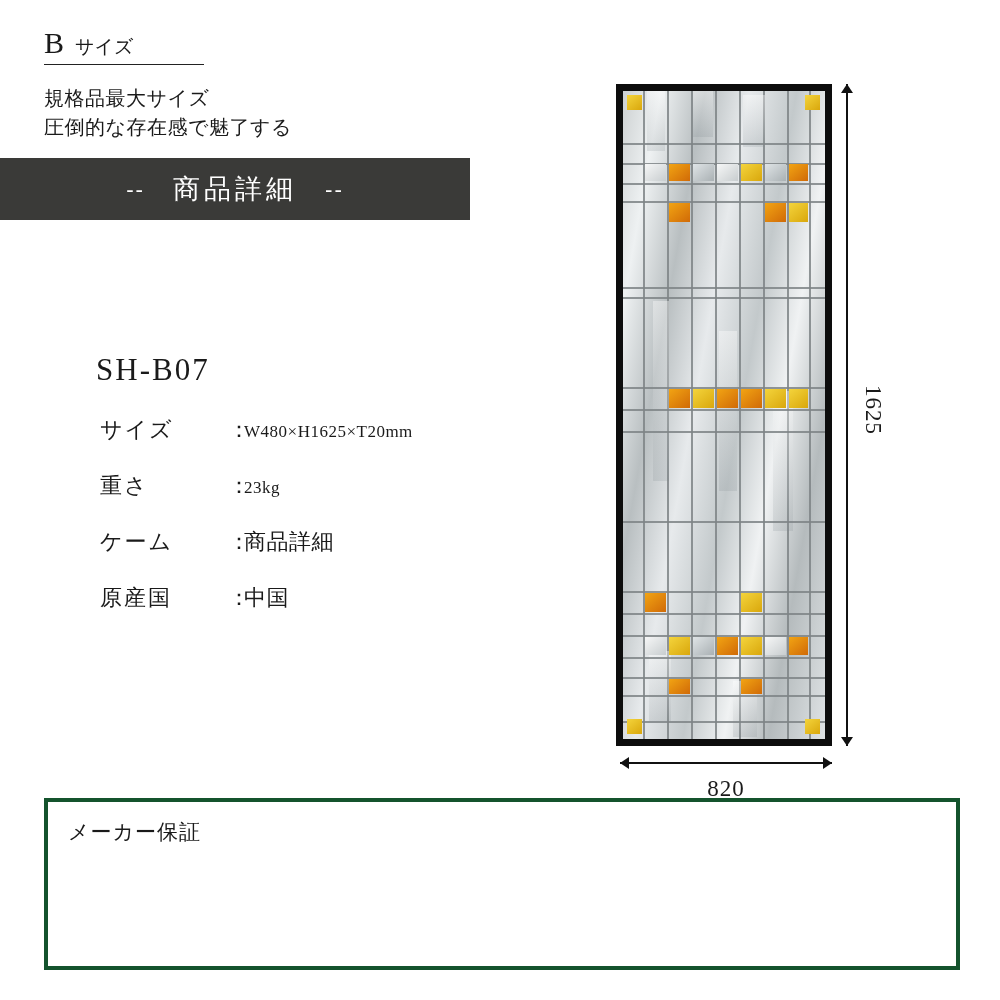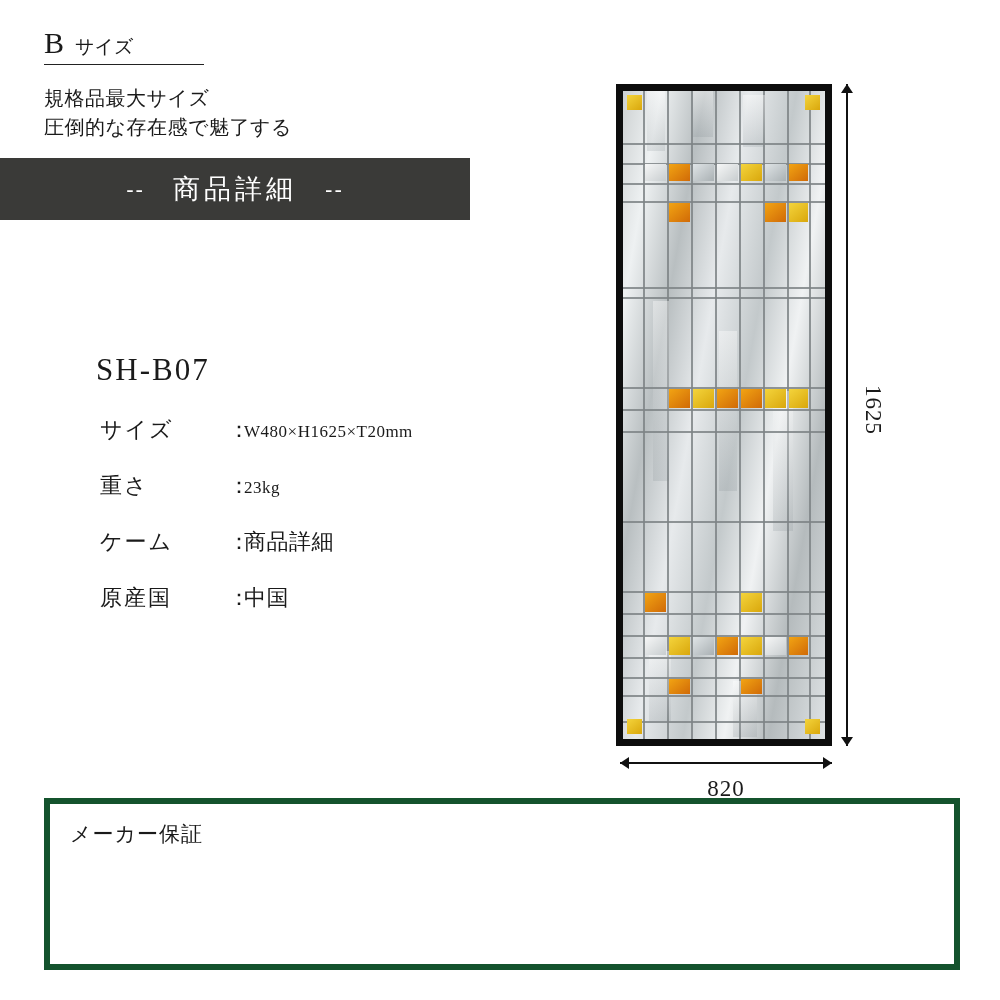--- a/index.html
+++ b/index.html
@@ -140,21 +140,21 @@
     font-size:23px;
     letter-spacing:1px;
     font-family:"Liberation Serif", serif;
   }
 
   
   .warranty {
     position:absolute;
     left:44px; top:798px;
     width:916px; height:172px;
-    border:6px solid #14532d;
+    border:4px solid #14532d;
     padding:16px 20px 0 20px;
     font-family:"DejaVu Serif", serif;
   }
   .w-title { font-size:21px; margin-bottom:12px; letter-spacing:1px; }
   .w-line  { font-size:19px; margin-bottom:11px; letter-spacing:0px; white-space:nowrap; }
   .w-line .sq { font-size:18px; margin-right:2px; }
   .w-line .u { text-decoration:underline; text-underline-offset:3px; }
   .w-note { font-size:19px; padding-left:28px; letter-spacing:0px; }
 </style>
 </head>

